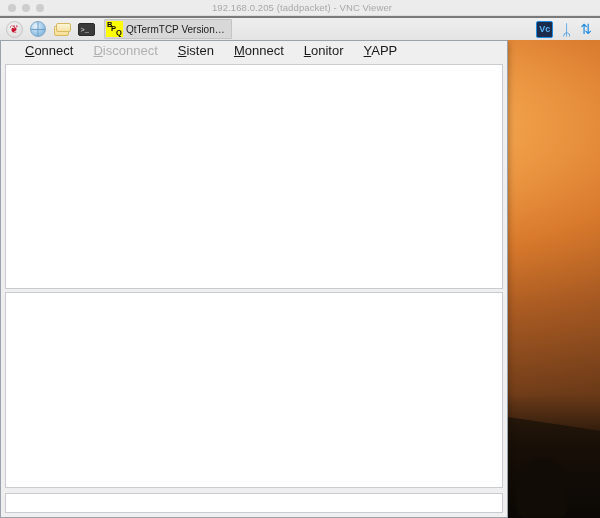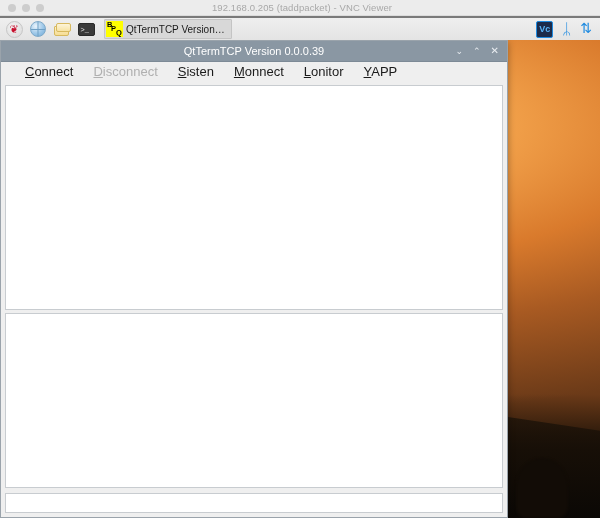--- a/index.html
+++ b/index.html
@@ -92,21 +92,21 @@
   }
   .bpq-ico span { position: absolute; font-weight: 600; font-size: 7.5px; }
   .bpq-b { left: 1px; top: 0px; }
   .bpq-p { left: 5px; top: 4px; }
   .bpq-q { left: 10px; top: 8px; font-size: 6.5px; }
   .tb-window-label {
     font-size: 10px; color: #1a1a1a; white-space: nowrap;
     overflow: hidden; text-overflow: ellipsis;
   }
   .tb-spacer { flex: 1; }
-  .tb-right { display: flex; gap: 9px; padding-right: 8px; }
+  .tb-right { display: flex; align-items: center; gap: 9px; padding-right: 8px; }
   .vnc-ico {
     width: 17px; height: 17px; background: #1b2b4b;
     border: 1.5px solid #1e8ae0; border-radius: 2px;
     color: #59b2f5; font-size: 9px; font-weight: 700;
     display: flex; align-items: center; justify-content: center;
     font-family: "Liberation Sans", sans-serif;
   }
   .bt-ico { color: #1e8ae0; font-size: 15px; line-height: 1; }
   .net-ico { color: #1e8ae0; font-size: 14px; line-height: 1; }
 
@@ -332,28 +332,20 @@
               <i></i>
             </span>
           <span class="foot"></span>
         </div>
       </div>
       <span class="label">QtTermTCP.ini</span>
     </div>
 
     <div class="app-window" style="left:0; top:0;">
 
-      <div class="app-titlebar">
-        <div class="app-title">QtTermTCP Version 0.0.0.39</div>
-        <div class="app-win-buttons">
-          <span class="wbtn">⌄</span>
-          <span class="wbtn">⌃</span>
-          <span class="wbtn close">✕</span>
-        </div>
-      </div>
 
       <div class="app-menubar">
         <div class="menu-item"><u>C</u><span>onnect</span></div>
         <div class="menu-item disabled"><u>D</u><span>isconnect</span></div>
         <div class="menu-item"><u>S</u><span>isten</span></div>
         <div class="menu-item"><u>M</u><span>onnect</span></div>
         <div class="menu-item"><u>L</u><span>onitor</span></div>
         <div class="menu-item"><u>Y</u><span>APP</span></div>
       </div>
 

